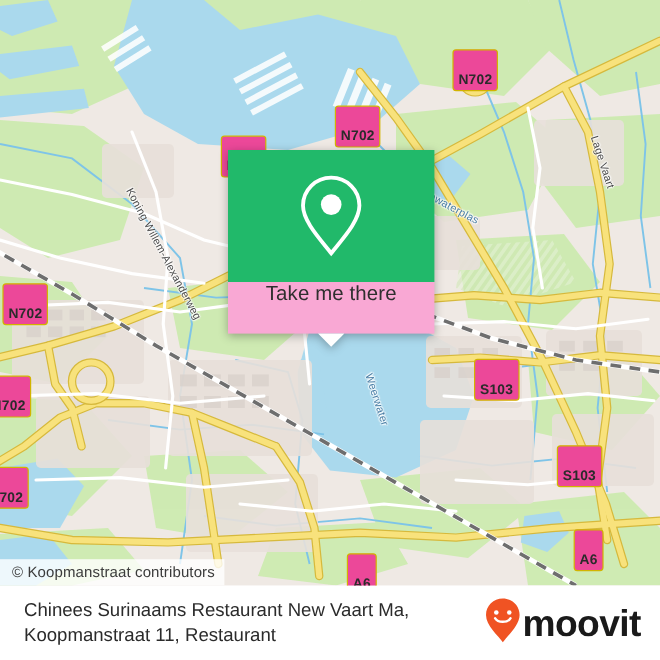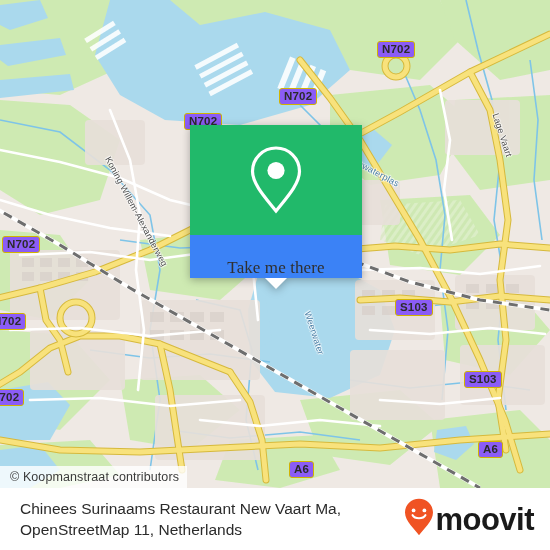--- a/index.html
+++ b/index.html
@@ -58,25 +58,24 @@
   #callout-top {
     height: 110px;
     background: #21B96A;
     display: flex;
     align-items: center;
     justify-content: center;
   }
   #callout-bottom {
     position: relative;
     height: 43px;
-    background: #3b82f6;
+    background: #f9a8d4;
     display: flex;
-    align-items: flex-end;
+    align-items: flex-start;
     justify-content: center;
-    font-family: Liberation Serif, serif;
   }
   #callout-label {
     font-size: 17px;
     color: #2f2f2f;
     letter-spacing: 0.1px;
   }
   #callout-tail {
     position: absolute;
     left: 50%;
     bottom: -11px;
@@ -117,27 +116,27 @@
     font-size: 31px;
     font-weight: bold;
     color: #1a1a1a;
     letter-spacing: -0.5px;
     line-height: 1;
   }
 
   
   .shield {
     position: absolute;
-    background: #8b5cf6;
+    background: #ec4899;
     border: 1.3px solid #D2B400;
     border-radius: 3px;
     color: #2b2b2b;
     font-size: 11.5px;
     font-weight: bold;
-    padding: 1px 4px 2px 4px;
+    padding: 19px 4px 2px 4px;
     white-space: nowrap;
     z-index: 20;
     letter-spacing: 0.2px;
   }
 
   .maplabel {
     position: absolute;
     font-size: 9px;
     color: #4a4a4a;
     white-space: nowrap;
@@ -391,21 +390,21 @@
       <div id="callout-bottom">
         <span id="callout-label">Take me there</span>
         <span id="callout-tail"></span>
       </div>
     </div>
   </div>
 
   <div id="footer">
     <div id="place-text">
       <div>Chinees Surinaams Restaurant New Vaart Ma,</div>
-      <div>OpenStreetMap 11, Netherlands</div>
+      <div>Koopmanstraat 11, Restaurant</div>
     </div>
     <div id="brand">
       <span>
         <svg width="30" height="38" viewBox="0 0 30 38" xmlns="http://www.w3.org/2000/svg">
           <path d="M15 0.8 C7.2 0.8 1 6.9 1 14.5 C1 23.2 11 31.6 15 37.2 C19 31.6 29 23.2 29 14.5 C29 6.9 22.8 0.8 15 0.8 Z" fill="#F05323"></path>
           <circle cx="9.6" cy="12.4" r="1.9" fill="#FFFFFF"></circle>
           <circle cx="20.4" cy="12.4" r="1.9" fill="#FFFFFF"></circle>
           <path d="M8.6 17.2 C10.8 21.2 19.2 21.2 21.4 17.2" fill="none" stroke="#FFFFFF" stroke-width="2.1" stroke-linecap="round"></path>
         </svg>
       </span>

